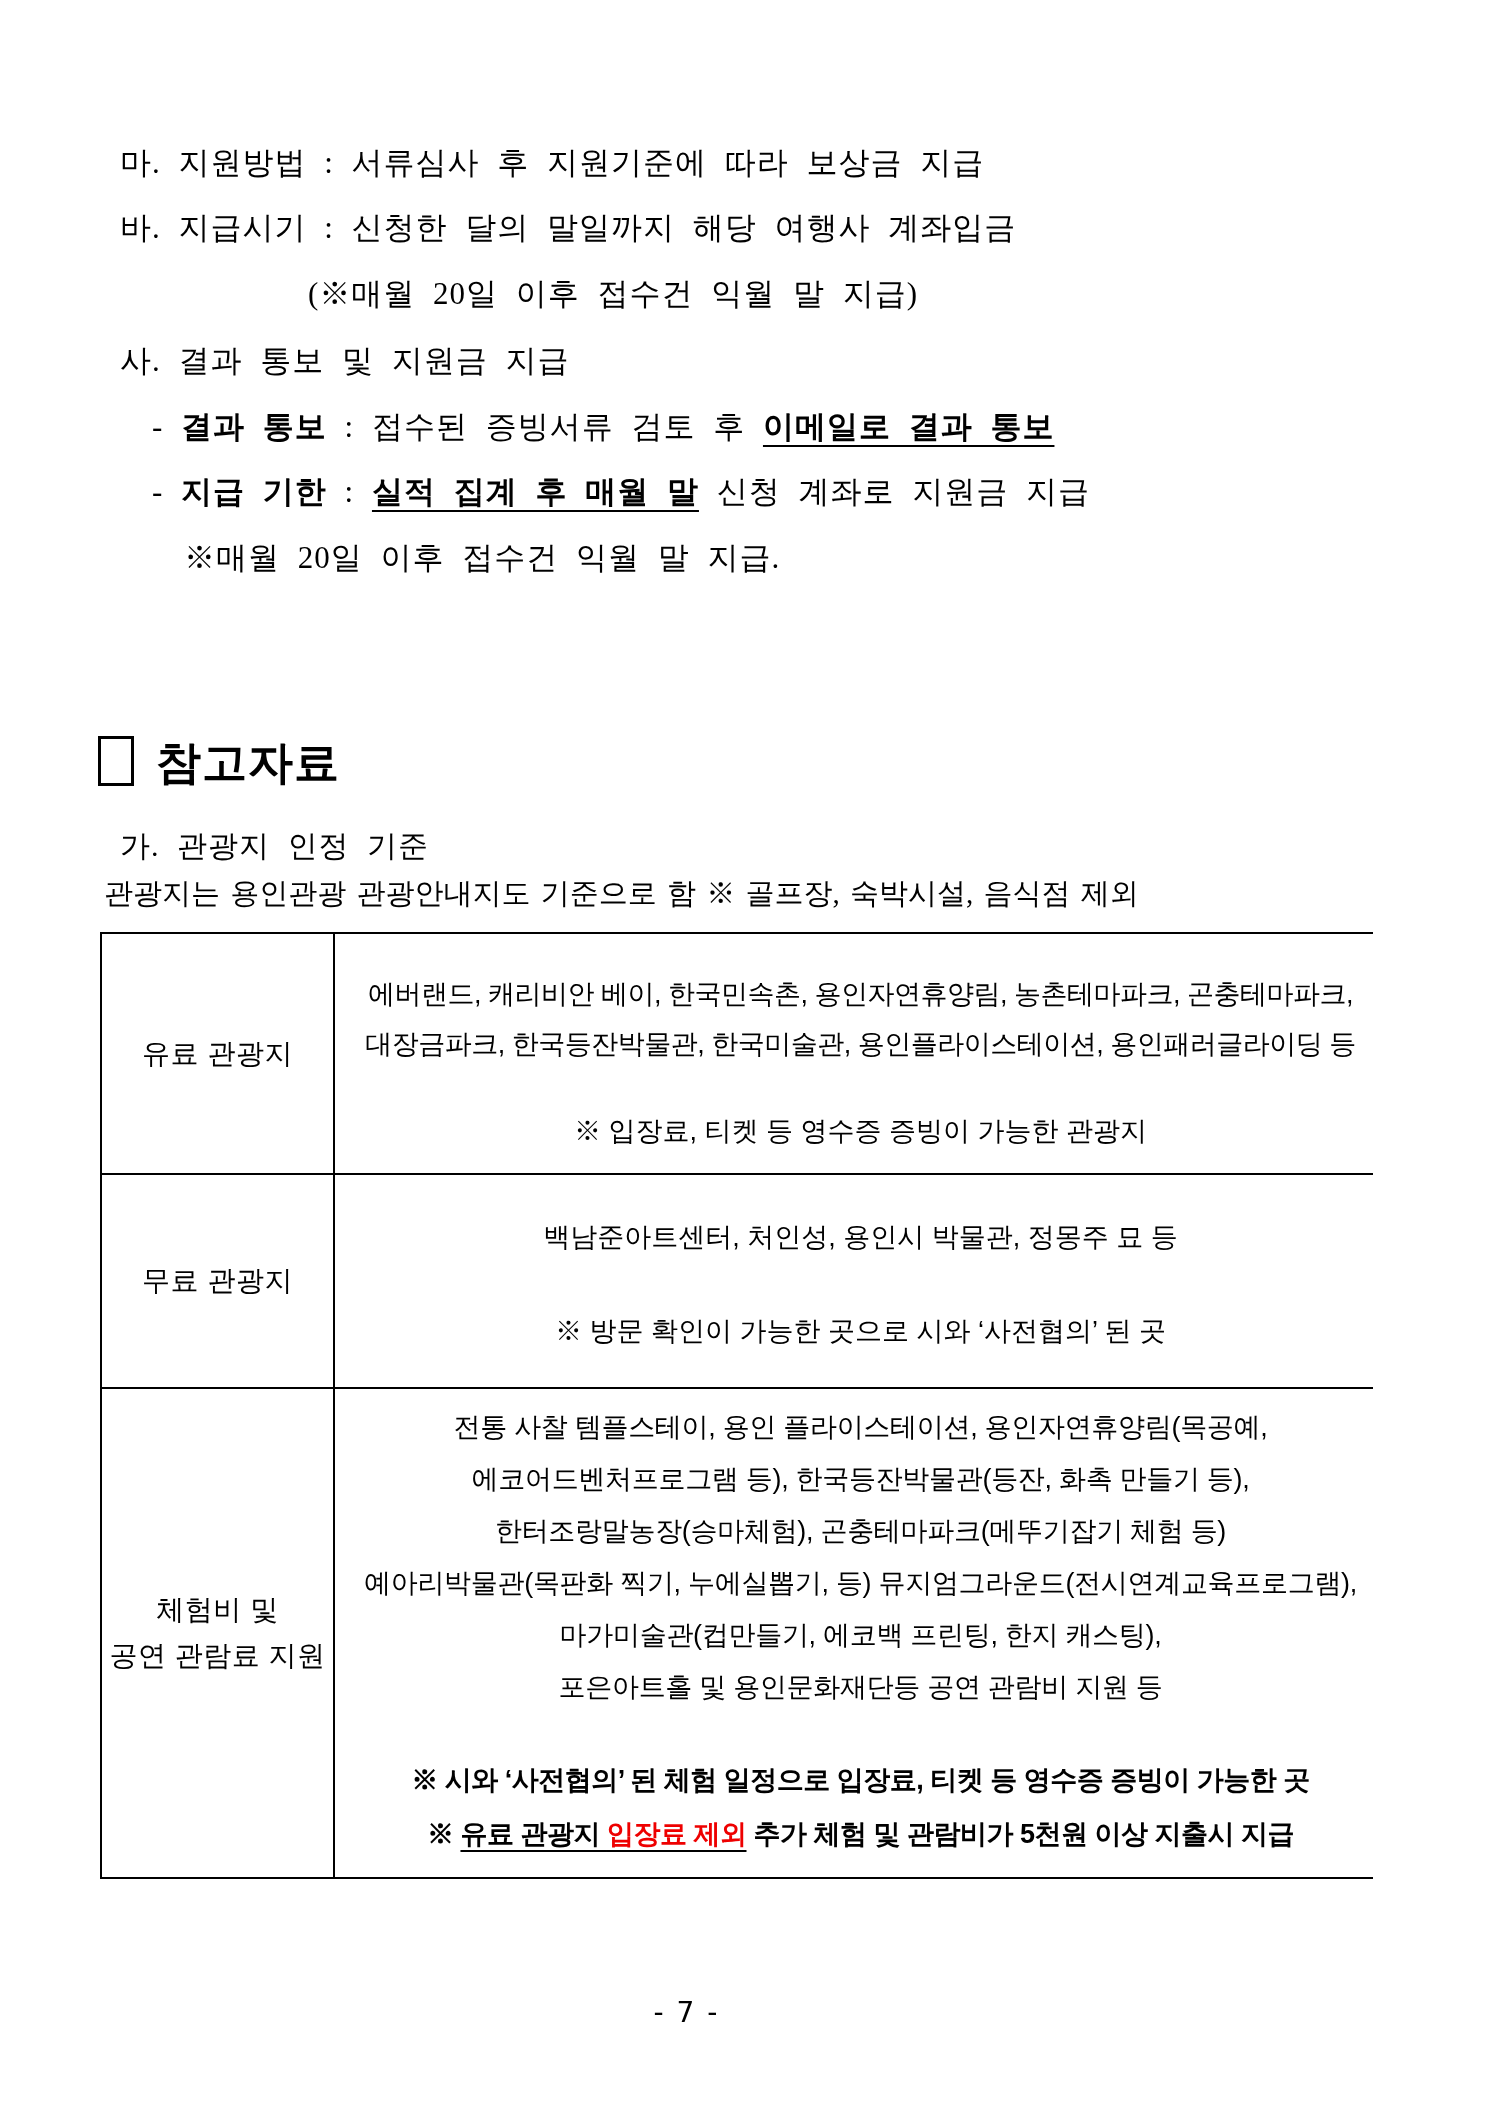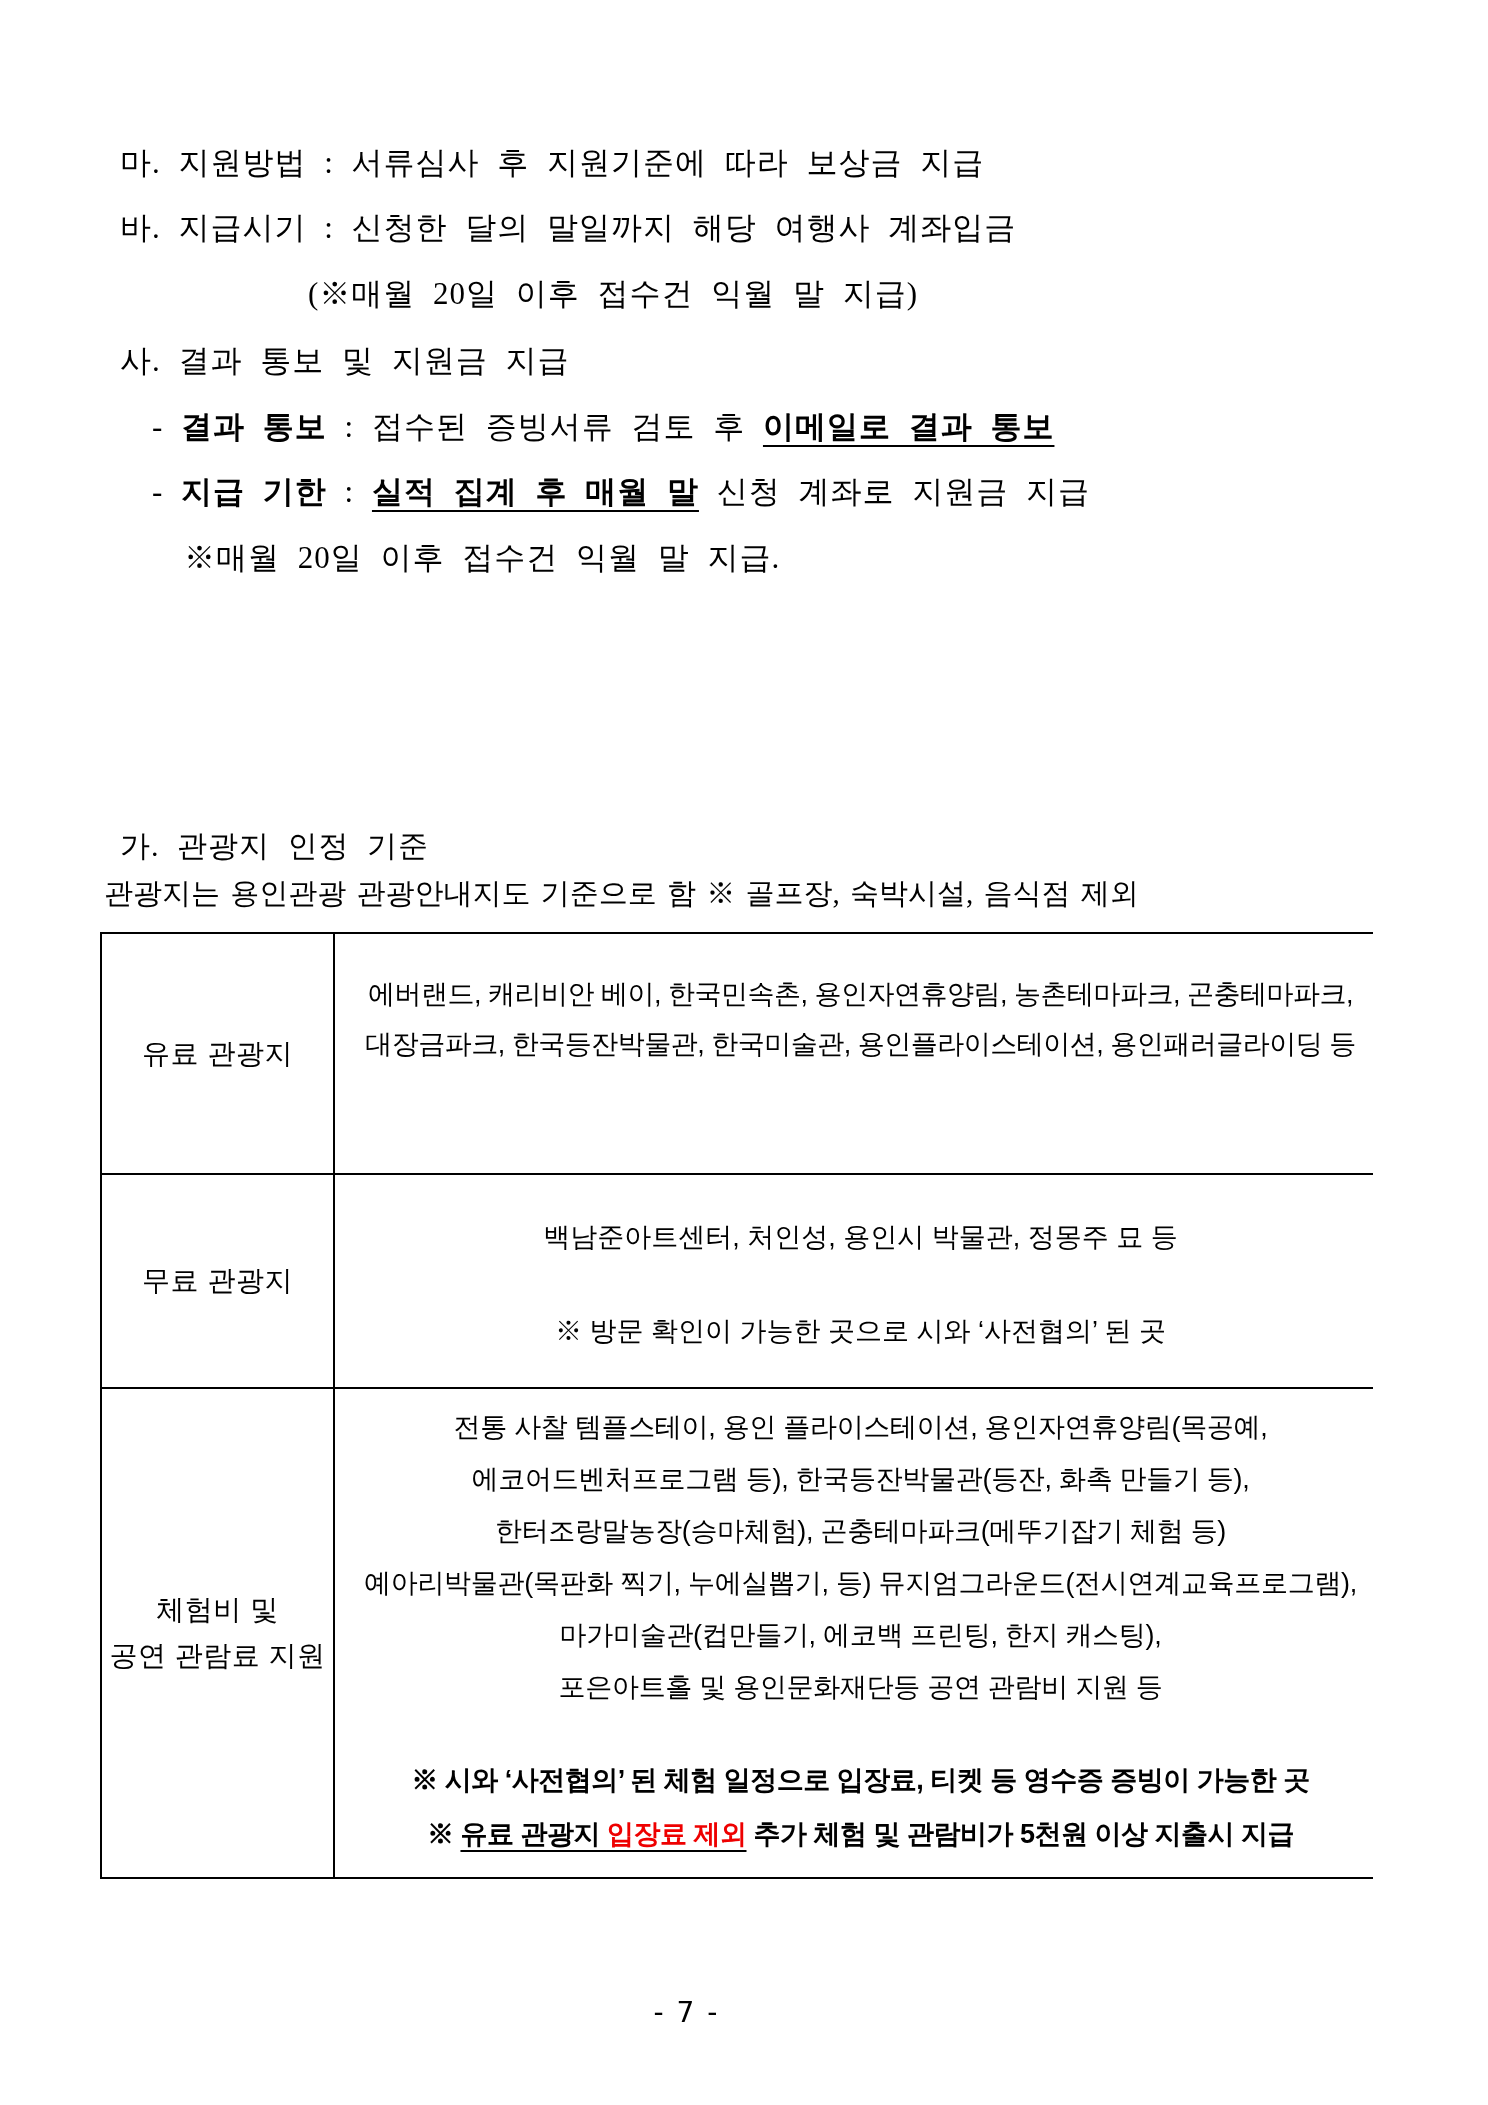--- a/index.html
+++ b/index.html
@@ -121,34 +121,38 @@
   <div class="abs body-line line-result">
     <span>- </span><span class="bold">결과 통보</span><span> : </span><span>접수된 증빙서류 검토 후 </span><span class="bold u">이메일로 결과 통보</span>
   </div>
 
   <div class="abs body-line line-payment">
     <span>- </span><span class="bold">지급 기한</span><span> : </span><span class="bold u">실적 집계 후 매월 말</span><span> 신청 계좌로 지원금 지급</span>
   </div>
 
   <div class="abs body-line line-payment-note">※매월 20일 이후 접수건 익월 말 지급.</div>
 
+  <div class="abs section-header">
+    <span class="square-bullet"></span><span class="section-title">참고자료</span>
+  </div>
 
   <div class="abs body-line line-ga">가. 관광지 인정 기준</div>
 
   <div class="abs body-line line-criteria">관광지는 용인관광 관광안내지도 기준으로 함  ※ 골프장, 숙박시설, 음식점 제외</div>
 
   <div class="ref-table">
 
     <div class="trow row1">
       <div class="tlabel">유료 관광지</div>
       <div class="tcell">
         <div class="tlines">
             <div>에버랜드, 캐리비안 베이, 한국민속촌, 용인자연휴양림, 농촌테마파크, 곤충테마파크,</div>
             <div>대장금파크, 한국등잔박물관, 한국미술관, 용인플라이스테이션, 용인패러글라이딩 등</div>
           </div>
+        <div class="tnote">※ 입장료, 티켓 등 영수증 증빙이 가능한 관광지</div>
       </div>
     </div>
 
     <div class="trow row2">
       <div class="tlabel">무료 관광지</div>
       <div class="tcell">
         <div class="tlines">
             <div>백남준아트센터, 처인성, 용인시 박물관, 정몽주 묘 등</div>
           </div>
         <div class="tnote">※ 방문 확인이 가능한 곳으로 시와 ‘사전협의’ 된 곳</div>

